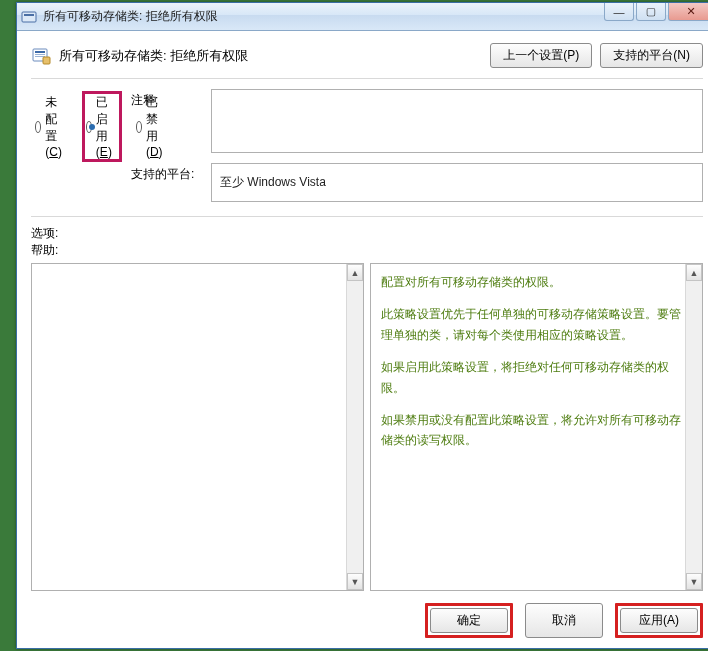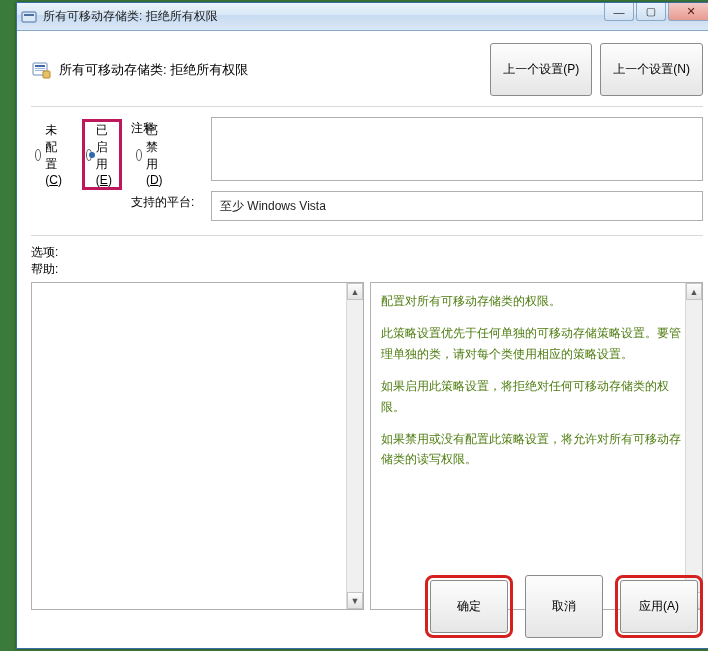--- a/index.html
+++ b/index.html
@@ -53,21 +53,21 @@
   }
   .hdr-icon {
     width:20px; height:20px;
     display:inline-flex; align-items:center; justify-content:center;
   }
   .hdr-title { font-size: 13px; color:#000; }
   .nav-buttons { margin-left:auto; display:flex; gap:8px; }
   .btn {
     border:1px solid #8b8b8b;
     background: linear-gradient(to bottom,#fdfdfd,#e6e6e6);
-    padding: 17px 12px;
+    padding: 3px 12px;
     font-size:12px;
     border-radius:3px;
     cursor:pointer;
     min-width: 100px;
     text-align:center;
   }
   .hr { border:none; border-top:1px solid #d9d9d9; margin:6px 0 10px 0; }
 
   .config-row { display:flex; align-items:flex-start; }
   .radio-col {
@@ -94,21 +94,21 @@
   }
   .ukey { text-decoration: underline; }
 
   .fields-col { flex:1; display:flex; flex-direction:column; gap:10px; }
   .field-row { display:flex; align-items:flex-start; gap:10px; }
   .field-label { width:70px; text-align:left; color:#000; padding-top:3px; }
   .textarea-box {
     flex:1; height:64px; border:1px solid #b0b0b0; background:#fff;
   }
   .platform-box {
-    flex:1; height:30px; border:1px solid #b0b0b0; background:#fff;
+    flex:1; height:39px; border:1px solid #b0b0b0; background:#fff;
     display:flex; align-items:center; padding:0 8px; color:#222;
   }
 
   .mid-hr { border:none; border-top:1px solid #d9d9d9; margin:14px 0 8px 0; }
 
   .labels-row { display:flex; gap:0; margin-bottom:4px;flex-direction:column;}
   .labels-row .half { width:50%; }
   .panels-row { display:flex; gap:6px; height:328px; }
   .panel {
     flex:1; border:1px solid #b0b0b0; background:#fff; position:relative;
@@ -123,21 +123,21 @@
     font-size:9px; color:#555;}
   .sb-up{ top:0;} .sb-down{ bottom:0;}
   .helptext p { margin-bottom:12px; }
 
   .footer {
     position:absolute; left:14px; right:14px; bottom:10px;
     display:flex; justify-content:flex-end; gap:12px;
     padding-top:10px;
   }
   .footer .btn { min-width:78px; }
-  .hl-red { border:3px solid #d52020; padding:2px; border-radius:8px; }
+  .hl-red { border:3px solid #d52020; padding:2px; border-radius:1px; }
 </style>
 </head>
 <body>
 
 <div class="window">
 
   <div class="titlebar">
     <span class="titlebar-icon">
       <svg width="16" height="16" viewBox="0 0 16 16">
         <rect x="1" y="3" width="14" height="10" rx="1" fill="#dce9f7" stroke="#4a6fa5"></rect>
@@ -160,21 +160,21 @@
           <rect x="2" y="3" width="14" height="12" rx="1" fill="#fff" stroke="#6b8bbd"></rect>
           <rect x="4" y="5" width="10" height="2" fill="#3d6aa8"></rect>
           <rect x="4" y="8" width="10" height="1" fill="#9cb4d6"></rect>
           <rect x="4" y="10" width="10" height="1" fill="#9cb4d6"></rect>
           <rect x="12" y="11" width="7" height="7" rx="1" fill="#e7c06b" stroke="#b58a2a"></rect>
         </svg>
       </span>
       <span class="hdr-title">所有可移动存储类: 拒绝所有权限</span>
       <div class="nav-buttons">
         <button class="btn">上一个设置(P)</button>
-        <button class="btn">上一个设置(N)</button>
+        <button class="btn">支持的平台(N)</button>
       </div>
     </div>
 
     <hr class="hr">
 
     <div class="config-row">
       <div class="radio-col">
 
         <label class="radio-item">
           <span class="radio-dot"></span>

